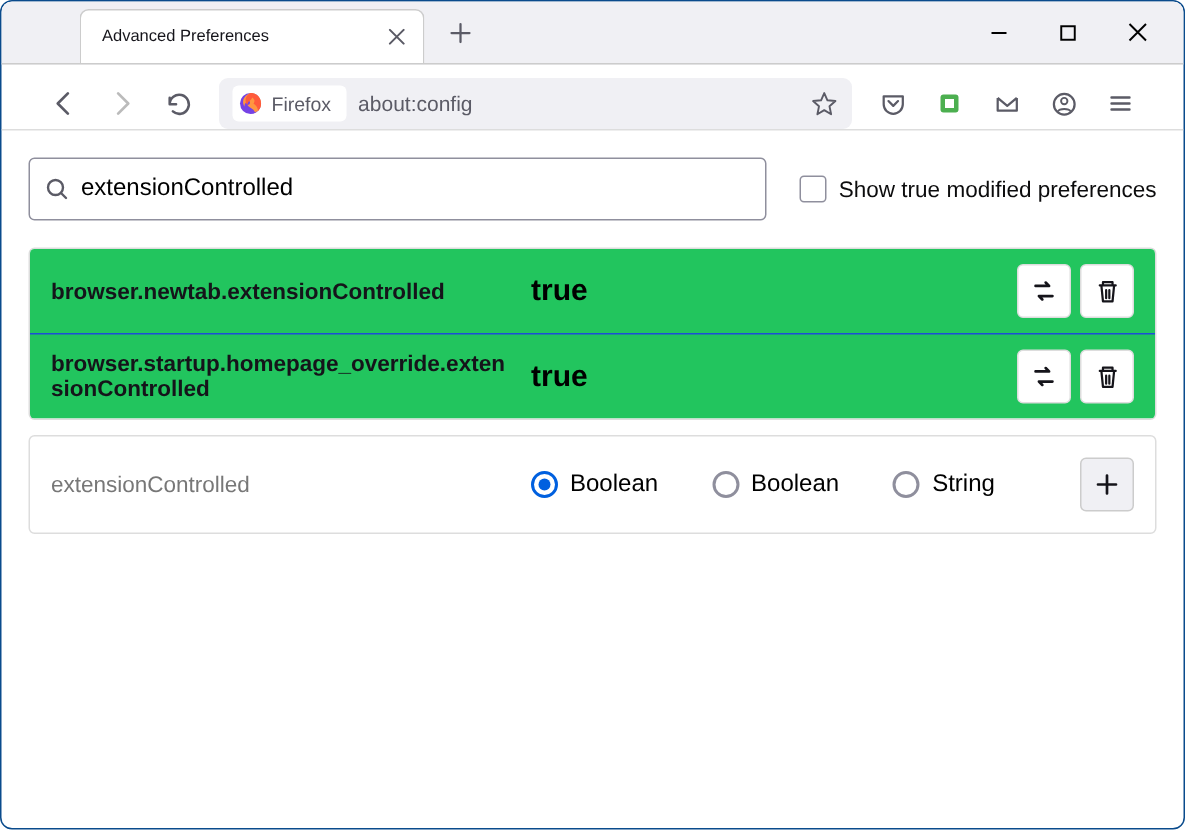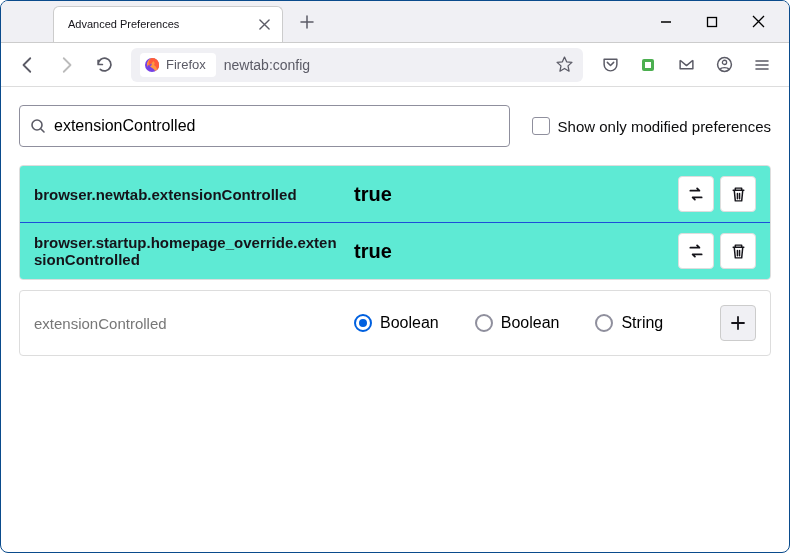--- a/index.html
+++ b/index.html
@@ -4,37 +4,37 @@
 <style>
 *{box-sizing:border-box;margin:0;padding:0;font-family:"Segoe UI",Arial,sans-serif}
 body{background:#fff;width:790px;height:553px;overflow:hidden;border:1px solid #0a4b8c;border-radius:8px}
 .titlebar{height:42px;display:flex;align-items:center;background:#f0f0f4;border-bottom:1px solid #ccc}
 .tab{display:flex;align-items:center;height:36px;margin:4px 0 0 52px;padding:0 10px 0 14px;background:#fff;border-radius:6px 6px 0 0;border:1px solid #ccc;border-bottom:none;width:230px;justify-content:space-between}
 .tab-title{font-size:11px;color:#15141a}
 .tab-close{width:16px;height:16px;display:flex;align-items:center;justify-content:center;cursor:pointer}
 .newtab{width:28px;height:28px;display:flex;align-items:center;justify-content:center;margin-left:10px;cursor:pointer}
 .wincontrols{margin-left:auto;display:flex;gap:28px;padding-right:22px}
 .wincontrols>div{width:18px;height:18px;display:flex;align-items:center;justify-content:center;cursor:pointer}
-.toolbar{height:44px;display:flex;align-items:center;padding:0 10px;gap:4px;border-bottom:1px solid #ddd}
+.toolbar{height:44px;display:flex;align-items:flex-end;padding:0 25px;gap:4px;border-bottom:1px solid #ddd}
 .tbtn{width:34px;height:34px;display:flex;align-items:center;justify-content:center;border-radius:4px;cursor:pointer;color:#5b5b66}
 .tbtn.disabled{color:#bbb}
 .urlbar{flex:1;height:34px;border:1px solid transparent;border-radius:6px;background:#f0f0f4;display:flex;align-items:center;padding:0 8px;margin:0 6px}
 .urlbar .ffbadge{display:flex;align-items:center;gap:6px;padding:4px 10px 4px 4px;border-radius:4px;background:#fff;margin-right:8px}
 .ffbadge svg{width:16px;height:16px}
 .urltext{font-size:14px;color:#5b5b66}
 .staricon{margin-left:auto;width:20px;height:20px;display:flex;align-items:center;justify-content:center}
 .content{padding:18px}
 .searchrow{display:flex;align-items:center;gap:22px;margin-bottom:18px}
 .searchbox{flex:1;height:42px;border:1px solid #8f8f9d;border-radius:4px;display:flex;align-items:center;padding:0 10px;background:#fff}
 .searchbox input{border:none;outline:none;font-size:16px;width:100%;margin-left:8px}
 .chk{width:18px;height:18px;border:1px solid #8f8f9d;border-radius:3px;display:inline-block;margin-right:8px;vertical-align:middle}
 .chklabel{font-size:15px;color:#0c0c0d}
 .preftable{border:1px solid #ddd;border-radius:4px;background:#fff;overflow:hidden}
 .prefrow{display:flex;align-items:center;padding:10px 14px;min-height:48px}
-.prefrow.modified{background:#5eead4;font-weight:700}
+.prefrow.modified{background:#22c55e;font-weight:700}
 .prefrow+.prefrow{border-top:1px solid #1d4ed8}
 .prefname{width:320px;font-size:15px;color:#15141a;word-break:break-all;padding-right:10px}
 .prefvalue{flex:1;font-size:20px}
 .actionbtn{width:36px;height:36px;display:flex;align-items:center;justify-content:center;border-radius:4px;cursor:pointer;background:#fff;border:1px solid #ddd;margin-left:6px}
 .prefrow.modified .actionbtn{background:#fff}
 .newpref{margin-top:10px;border:1px solid #ddd;border-radius:4px;padding:14px;display:flex;align-items:center}
 .newpref .prefname{color:#777;font-weight:400}
 .radios{display:flex;gap:36px;flex:1}
 .radio{display:flex;align-items:center;gap:8px;font-size:16px;cursor:pointer}
 .rcircle{width:18px;height:18px;border:2px solid #8f8f9d;border-radius:50%;display:flex;align-items:center;justify-content:center}
@@ -99,21 +99,21 @@
     <div class="ffbadge">
       <span>
           <svg viewBox="0 0 16 16">
             <circle cx="8" cy="8" r="7" fill="#7542e5"></circle>
             <path d="M8 1c4 0 7 3 7 7 0 2-1 5-4 6-1-3-4-3-5-5 2 0 2-2 1-3-1 1-3 1-3 4-2-3-1-7 4-9z" fill="#ff9640"></path>
             <path d="M8 1c4 0 7 3 7 7 0 1 0 3-2 5 0-3-2-4-3-5 1-1 1-3-1-4 0 2-3 2-3 5-2-2-2-6 2-8z" fill="#ff5b3b"></path>
           </svg>
         </span>
       <span style="font-size:13px;color:#5b5b66">Firefox</span>
     </div>
-    <span class="urltext">newtab:config</span>
+    <span class="urltext">about:config</span>
     <span class="staricon">
         <svg width="17" height="17" viewBox="0 0 16 16">
           <path d="M8 1l2 4.5 5 .5-3.7 3.3 1 5-4.3-2.6L3.7 14.3l1-5L1 6l5-.5z" stroke="#5b5b66" stroke-width="1.2" fill="none" stroke-linejoin="round"></path>
         </svg>
       </span>
   </div>
   <div class="tbtn">
       <svg width="17" height="17" viewBox="0 0 16 16">
         <path d="M2 3h12v5a6 6 0 0 1-12 0zM5 6l3 3 3-3" stroke="#5b5b66" stroke-width="1.4" fill="none" stroke-linejoin="round" stroke-linecap="round"></path>
       </svg>
@@ -149,21 +149,21 @@
       <span>
           <svg width="16" height="16" viewBox="0 0 16 16">
             <circle cx="7" cy="7" r="5" stroke="#5b5b66" stroke-width="1.6" fill="none"></circle>
             <path d="M11 11l3 3" stroke="#5b5b66" stroke-width="1.6" stroke-linecap="round"></path>
           </svg>
         </span>
       <input type="text" value="extensionControlled" style="">
     </div>
     <label style="display:flex;align-items:center;cursor:pointer">
       <span class="chk"></span>
-      <span class="chklabel">Show only modified preferences</span>
+      <span class="chklabel">Show true modified preferences</span>
     </label>
   </div>
 
   <div class="preftable">
     <div class="prefrow modified">
       <div class="prefname">browser.newtab.extensionControlled</div>
       <div class="prefvalue">true</div>
       <div class="actionbtn">
           <svg width="18" height="18" viewBox="0 0 16 16">
             <path d="M3 5h8l-2-2M13 11H5l2 2" stroke="#15141a" stroke-width="1.6" fill="none" stroke-linecap="round" stroke-linejoin="round"></path>

